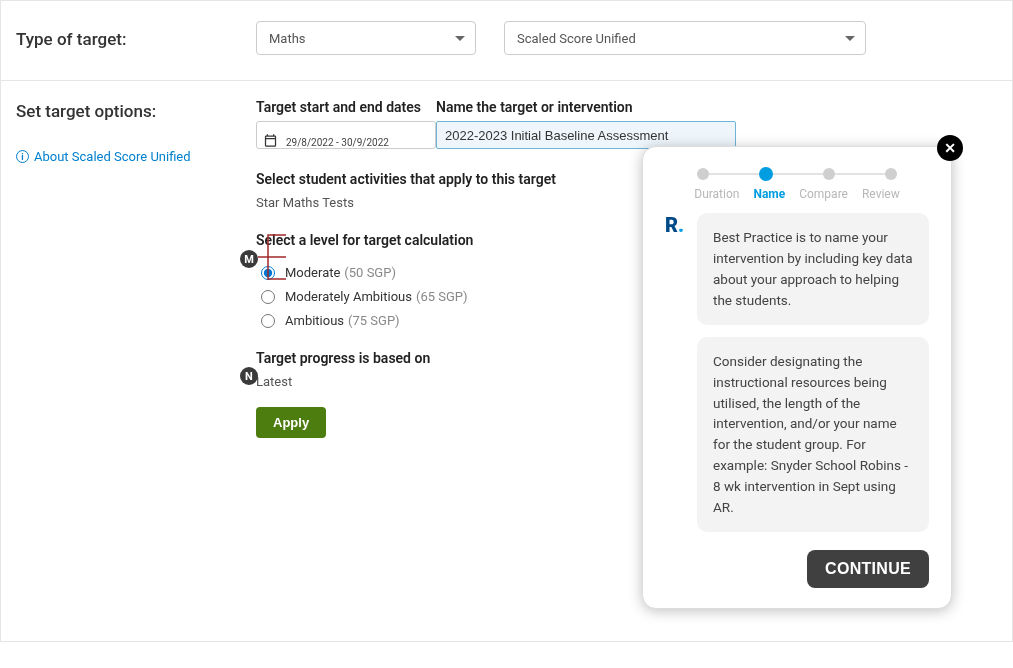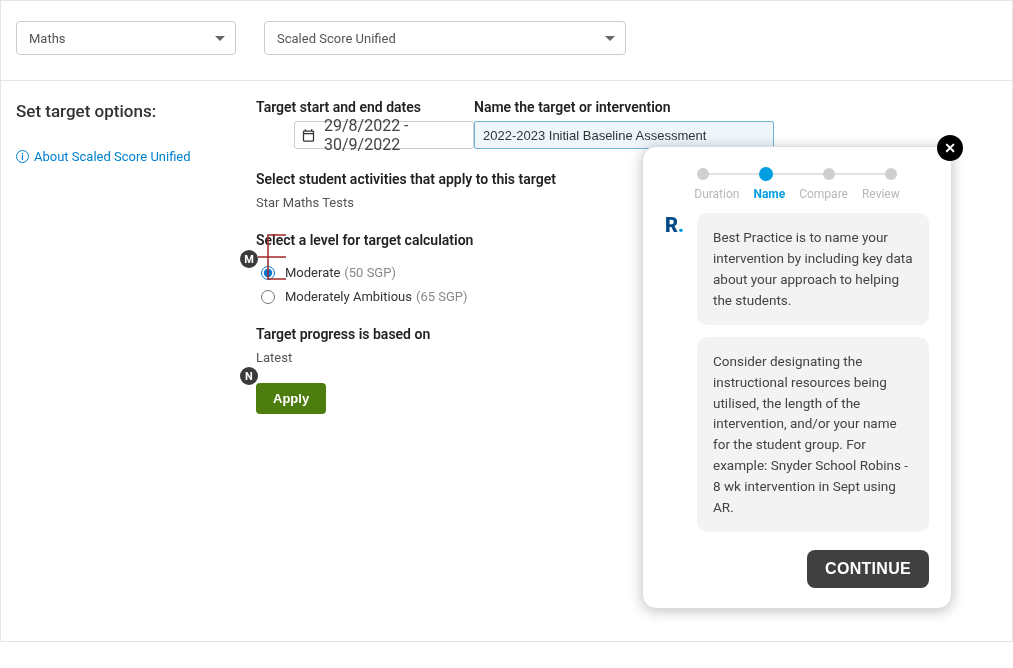--- a/index.html
+++ b/index.html
@@ -97,26 +97,25 @@
     font-weight: 600;
     color: #222;
     margin-bottom: 6px;
   }
   .date-box {
     border: 1px solid #ccc;
     border-radius: 3px;
     height: 28px;
     width: 180px;
     display: flex;
-    align-items: center;
+    align-items: flex-end;
     padding: 0 6px;
-    font-size: 16px;
+    font-size: 10px;
     color: #444;
     gap: 8px;
-    margin-left: 38px;
   }
   .cal-icon {
     width: 15px; height: 15px;
     display: inline-block;
   }
   .name-input {
     border: 1px solid #6fb4d6;
     border-radius: 2px;
     height: 28px;
     width: 300px;
@@ -237,20 +236,21 @@
     letter-spacing: 0.3px;
     cursor: pointer;
   }
 </style>
 </head>
 <body>
 
 <div class="outer">
 
   <div class="row-top">
+    <div class="col-label">Type of target:</div>
     <div class="select small">
       <span>Maths</span>
       <span class="chev"></span>
     </div>
     <div class="select wide">
       <span>Scaled Score Unified</span>
       <span class="chev"></span>
     </div>
   </div>
 
@@ -295,20 +295,25 @@
           <label class="radio-row">
             <input type="radio" name="lvl" checked="" style="">
             <span>Moderate</span>
             <span class="sgp">(50 SGP)</span>
           </label>
           <label class="radio-row">
             <input type="radio" name="lvl" style="">
             <span>Moderately Ambitious</span>
             <span class="sgp">(65 SGP)</span>
           </label>
+          <label class="radio-row">
+            <input type="radio" name="lvl" style="">
+            <span>Ambitious</span>
+            <span class="sgp">(75 SGP)</span>
+          </label>
         </div>
       </div>
 
       <div class="section">
         <div class="section-head">Target progress is based on</div>
         <div class="section-sub">Latest</div>
       </div>
 
       <button class="apply-btn">Apply</button>
 

